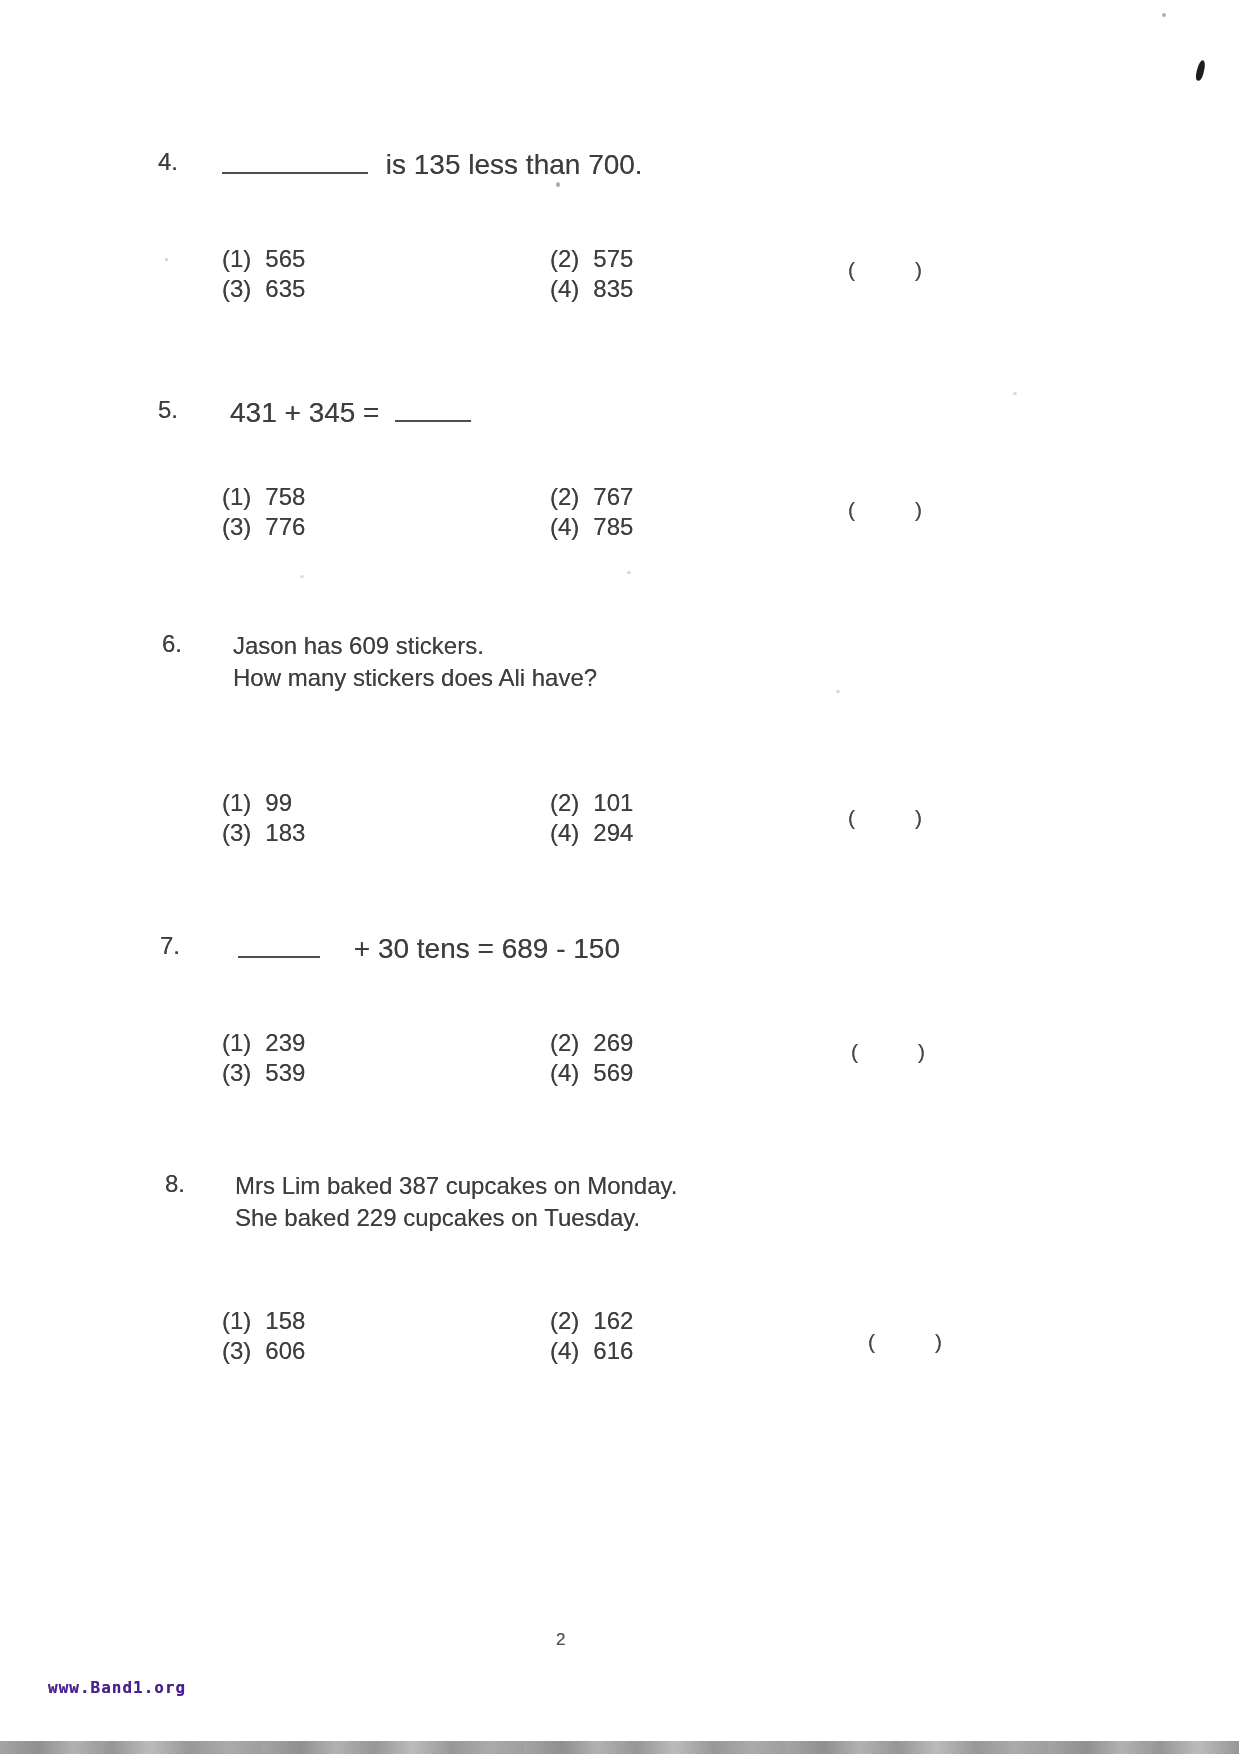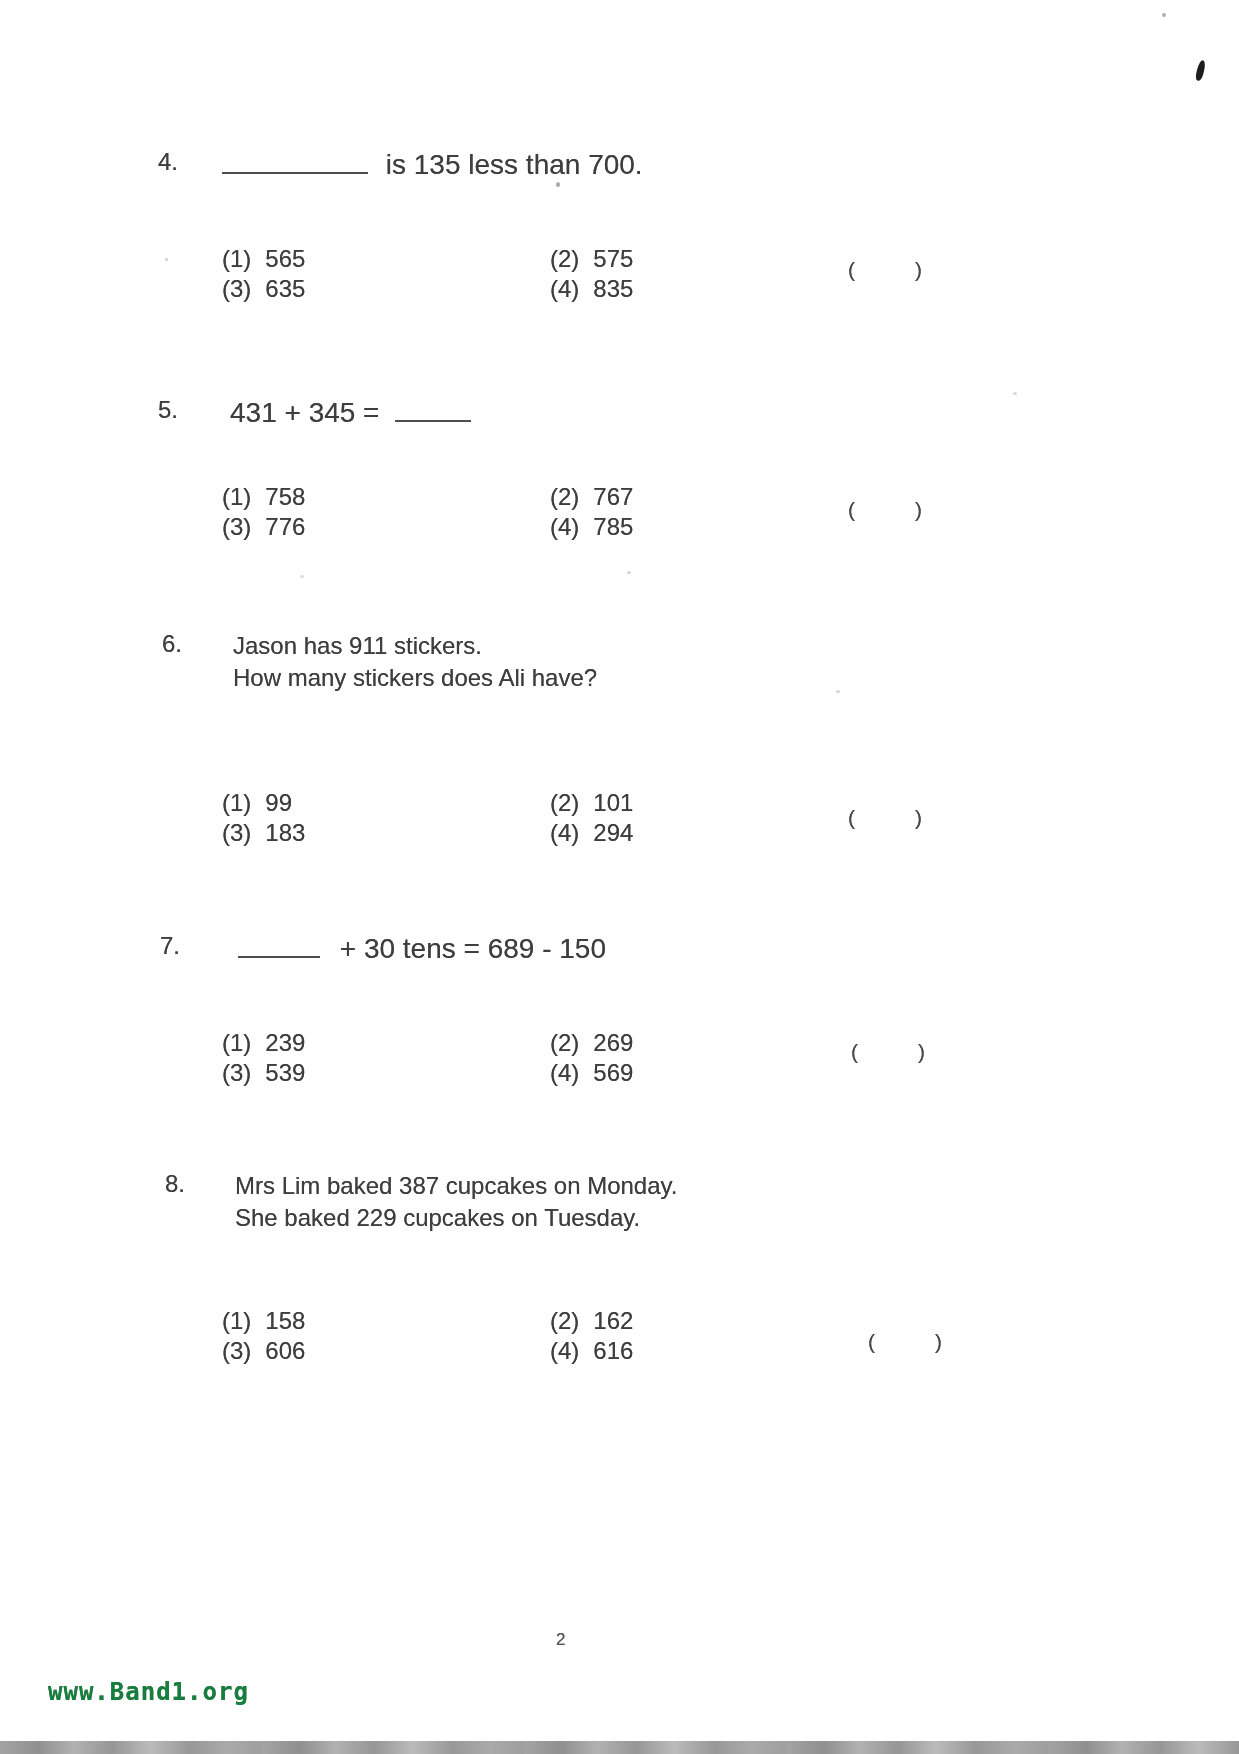--- a/index.html
+++ b/index.html
@@ -33,22 +33,22 @@
   .ans {
     position:absolute;
     width:74px;
     display:flex; justify-content:space-between;
     font-size:21px; color:#4a4a4a;
   }
   .pagenum { position:absolute; font-size:17px; color:#555; }
   .watermark {
     position:absolute;
     font-family:"DejaVu Sans Mono", "Liberation Mono", monospace;
-    font-weight:bold; font-size:24px; letter-spacing:1px;
-    color:#15803d;
+    font-weight:bold; font-size:16px; letter-spacing:1px;
+    color:#4c1d95;
   }
   .ink-mark {
     position:absolute; left:1197px; top:60px;
     width:7px; height:21px;
     background:#1d1d1d;
     border-radius:60% 60% 50% 50% / 55% 55% 45% 45%;
     transform:rotate(14deg);
   }
   .ink-dot {
     position:absolute; border-radius:50%;
@@ -124,21 +124,21 @@
     </div>
     <div class="ans" style="left:848px; top:498px;">
       <span>(</span>
       <span>)</span>
     </div>
   </div>
 
   <div class="q">
     <div class="qnum" style="left:162px; top:630px;">6.</div>
     <div class="qlines" style="left:233px; top:630px;">
-      <div>Jason has 911 stickers.</div>
+      <div>Jason has 609 stickers.</div>
       <div>How many stickers does Ali have?</div>
     </div>
     <div class="opts" style="top:788px;">
       <div class="opt">
           <span>(1)</span>
           <span>99</span>
         </div>
       <div class="opt">
           <span>(2)</span>
           <span>101</span>
@@ -155,21 +155,21 @@
     <div class="ans" style="left:848px; top:806px;">
       <span>(</span>
       <span>)</span>
     </div>
   </div>
 
   <div class="q">
     <div class="qnum" style="left:160px; top:932px;">7.</div>
     <div class="qbody" style="left:238px; top:932px;">
       <span class="blank" style="width:82px;"></span>
-      <span style="margin-left:12px;">+ 30 tens = 689 - 150</span>
+      <span style="margin-left:26px;">+ 30 tens = 689 - 150</span>
     </div>
     <div class="opts" style="top:1028px;">
       <div class="opt">
           <span>(1)</span>
           <span>239</span>
         </div>
       <div class="opt">
           <span>(2)</span>
           <span>269</span>
         </div>

